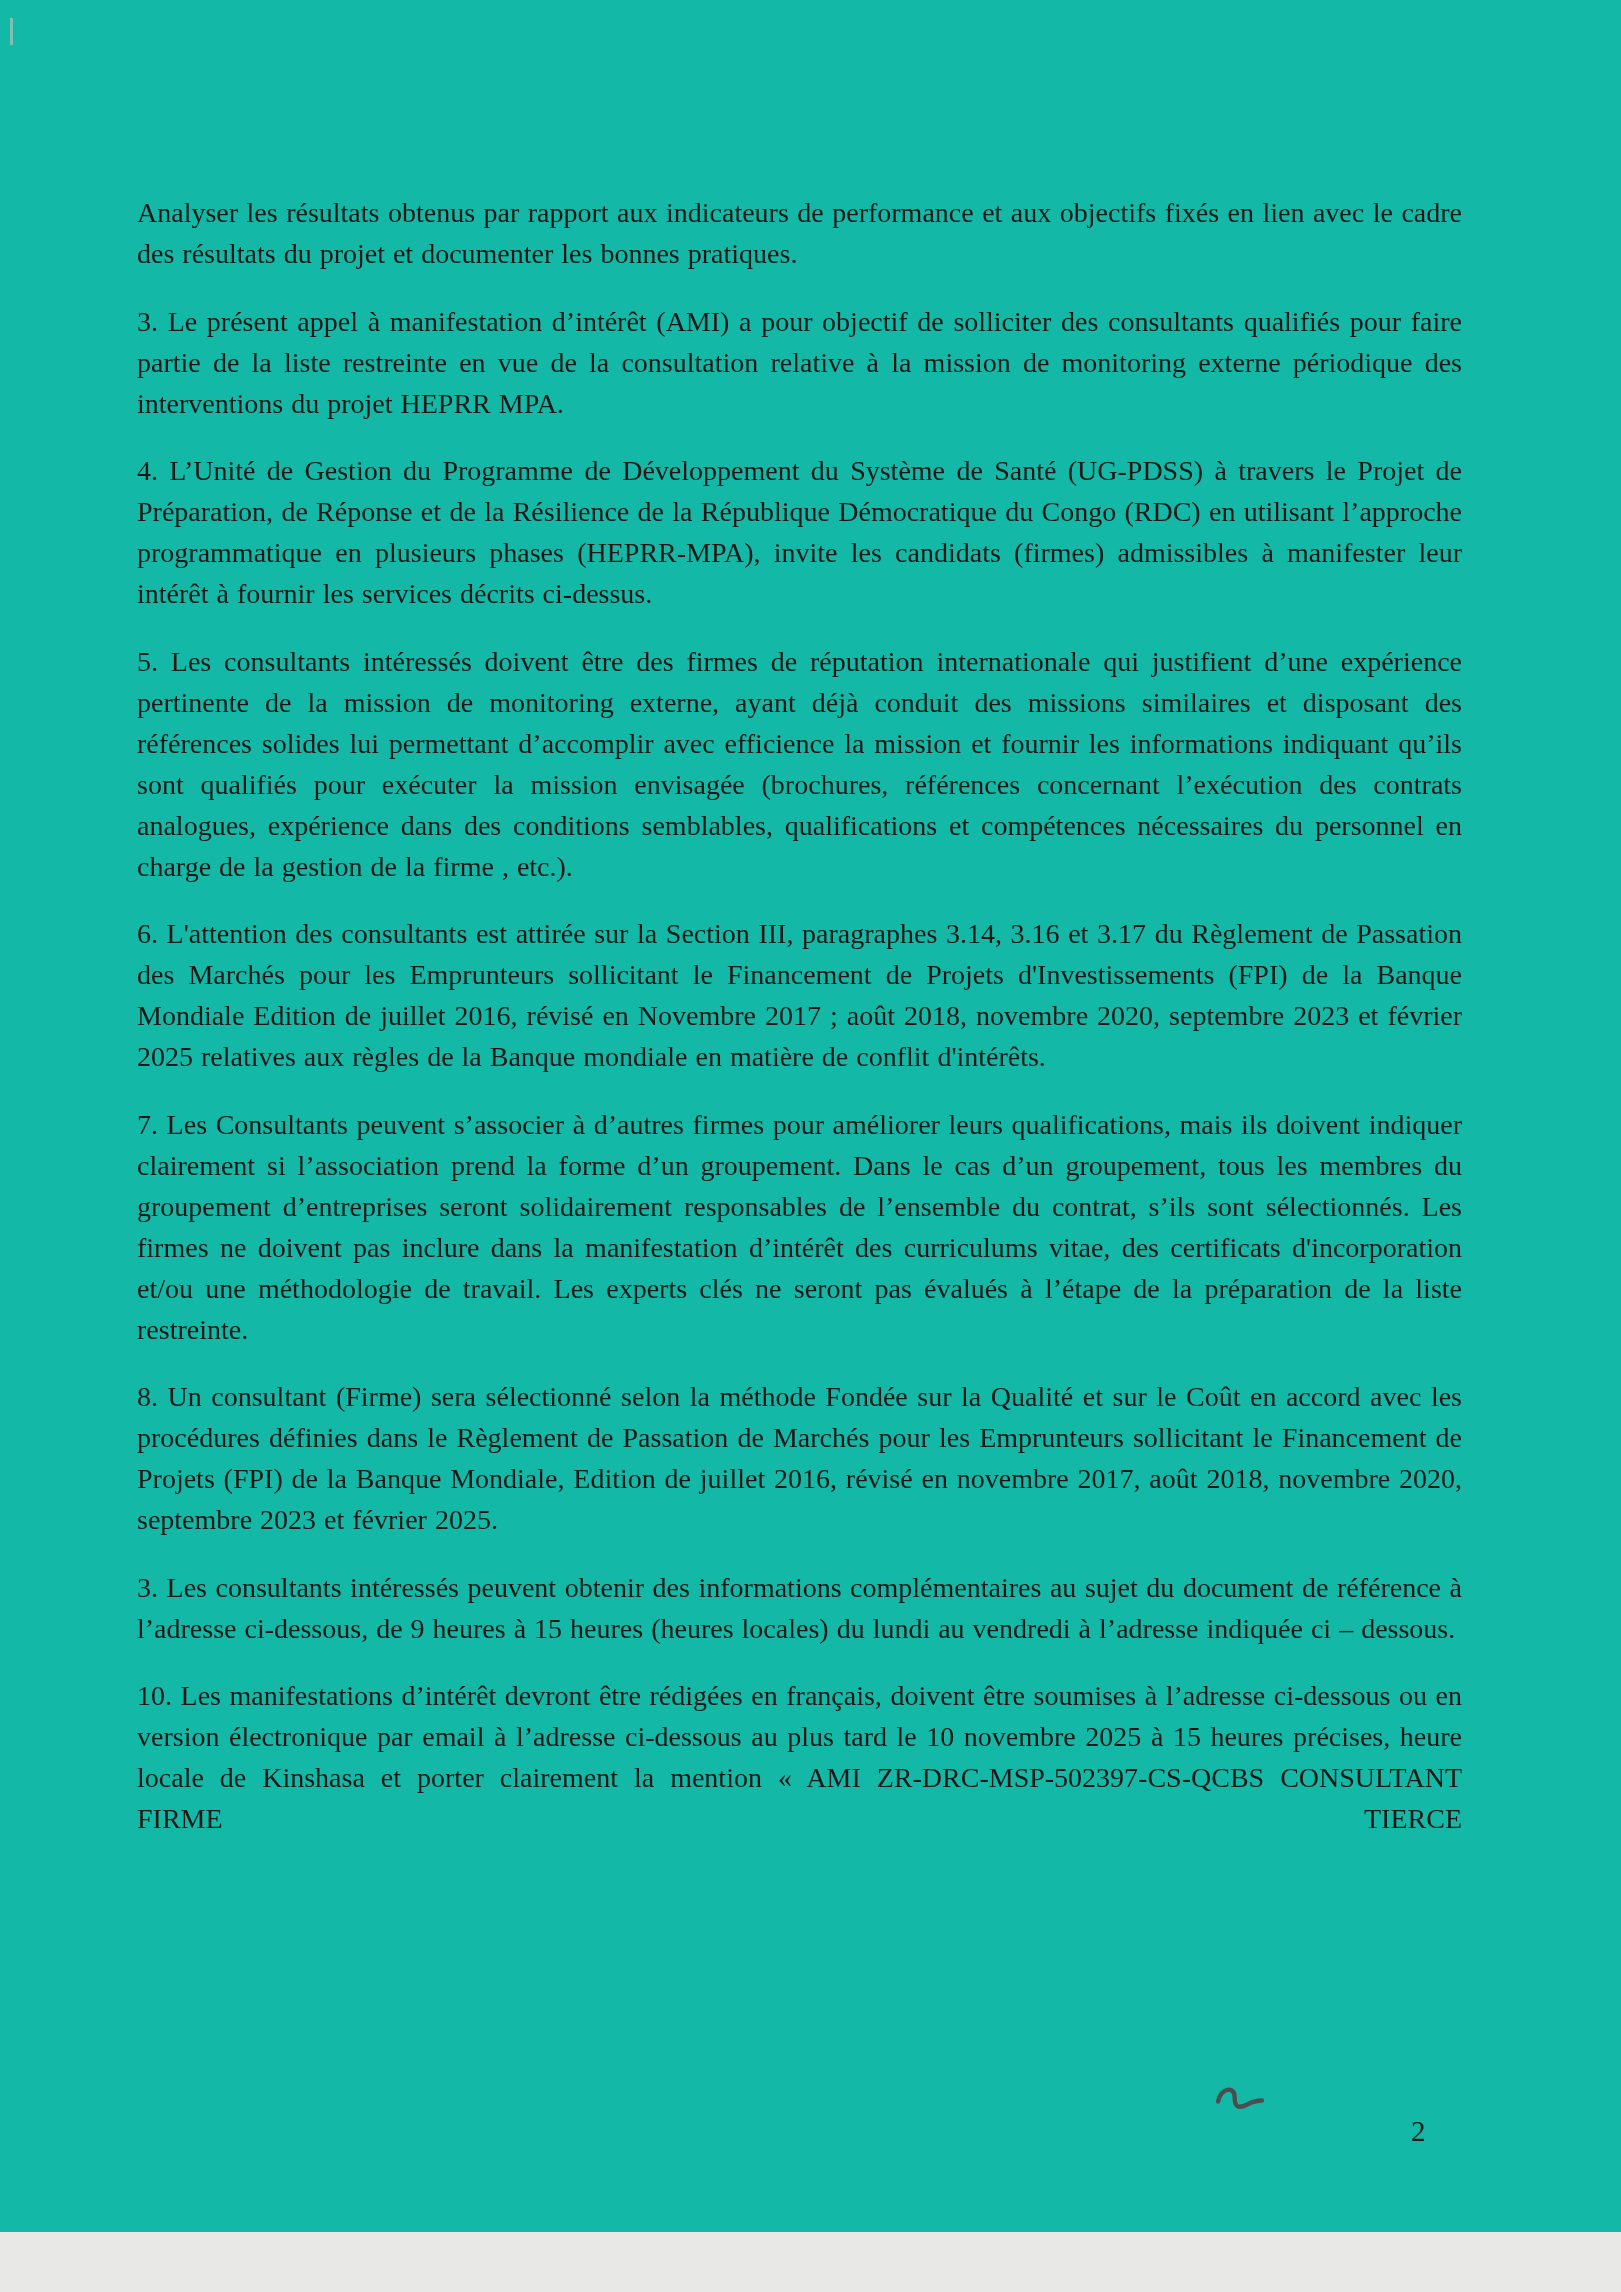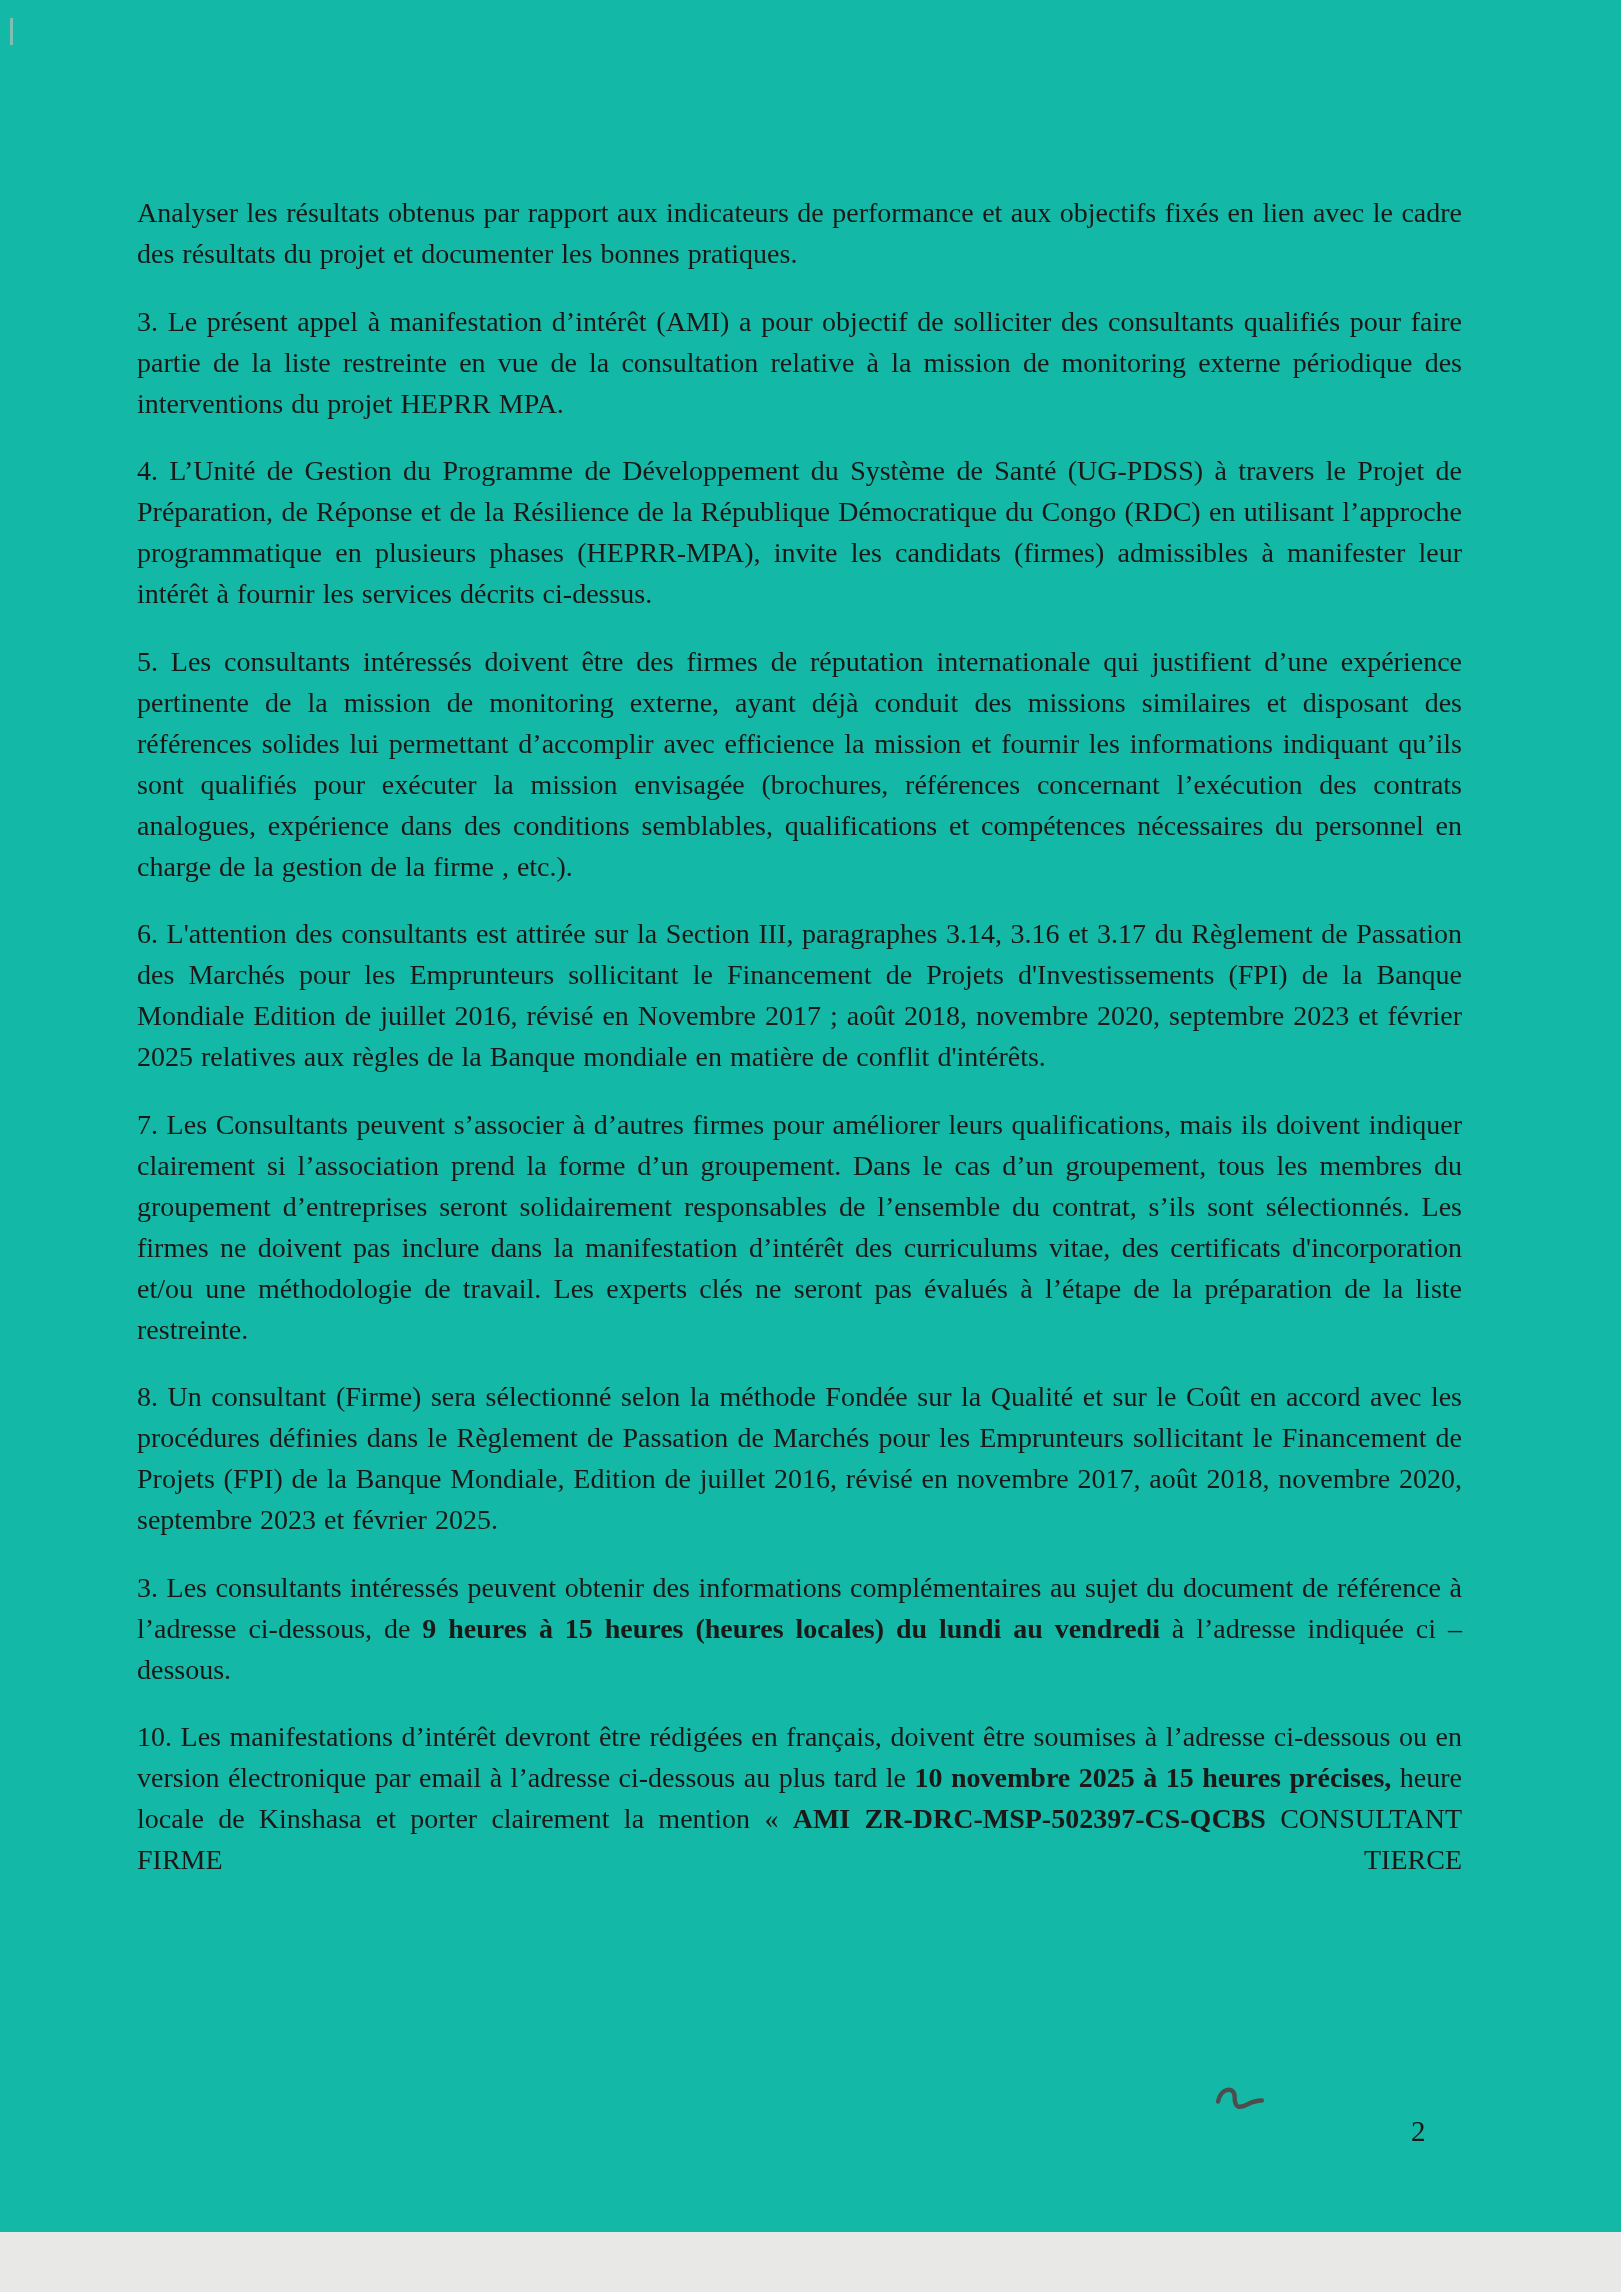--- a/index.html
+++ b/index.html
@@ -23,21 +23,21 @@
     width: 1325px;
     font-size: 28px;
     line-height: 41px;
     text-align: justify;
     word-spacing: 1px;
   }
   .para {
     margin: 0 0 26.5px 0;
   }
   .para strong {
-    font-weight: bold;
+    font-weight: normal;
   }
   .justify-last {
     text-align-last: justify;
   }
   .page-number {
     position: absolute;
     left: 1411px;
     top: 2115px;
     font-size: 29px;
     line-height: 33px;

